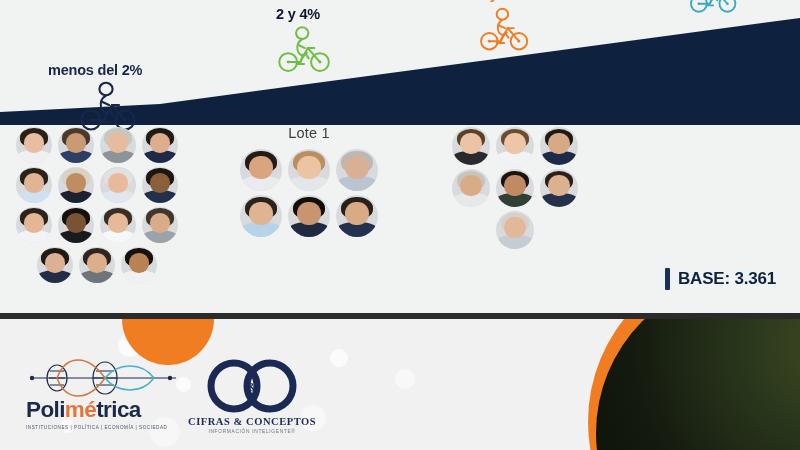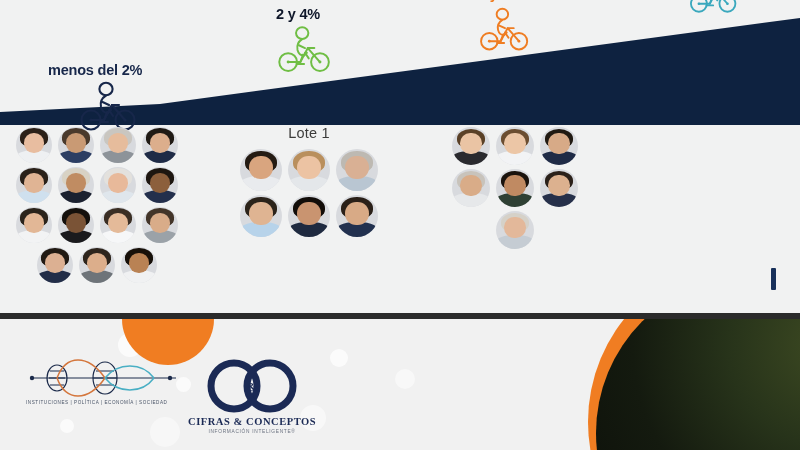--- a/index.html
+++ b/index.html
@@ -353,20 +353,21 @@
             <span class="hair" style="background: rgb(213, 209, 200);"></span>
             <span class="skin" style="background: rgb(227, 184, 154);"></span>
           </div>
         </div>
     </div>
 
   </div>
 
   <div id="base-badge">
     <div id="base-bar"></div>
+    <div id="base-text">BASE: 3.361</div>
   </div>
 </div>
 
 <div id="divider"></div>
 
 <div id="footer">
 
   <div class="bokeh" style="left:118px;top:14px;width:24px;height:24px;"></div>
   <div class="bokeh" style="left:176px;top:58px;width:15px;height:15px;"></div>
   <div class="bokeh" style="left:150px;top:98px;width:30px;height:30px;opacity:.6;"></div>
@@ -388,20 +389,21 @@
         <ellipse cx="31" cy="19" rx="10" ry="13" stroke="#1b2a4a"></ellipse>
         <path d="M24,12 L38,12 M23,19 L39,19 M24,26 L38,26" stroke="#1b2a4a" stroke-width="1"></path>
         <ellipse cx="79" cy="19" rx="12" ry="16" stroke="#1b2a4a"></ellipse>
         <path d="M70,12 L88,12 M67,19 L91,19 M70,26 L88,26" stroke="#1b2a4a" stroke-width="1"></path>
         <path d="M31,19 C40,-5 62,-5 79,19" stroke="#d4763c" stroke-width="1.5"></path>
         <path d="M31,19 C40,43 62,43 79,19" stroke="#d4763c" stroke-width="1.5"></path>
         <path d="M79,19 C92,3 116,3 128,19" stroke="#49afc4" stroke-width="1.5"></path>
         <path d="M79,19 C92,35 116,35 128,19" stroke="#49afc4" stroke-width="1.5"></path>
       </g>
     </svg>
+    <div id="poli-word"><span class="p1">Poli</span><span class="p2">mé</span><span class="p3">trica</span></div>
     <div id="poli-tag">INSTITUCIONES | POLÍTICA | ECONOMÍA | SOCIEDAD</div>
   </div>
 
   <div id="logo-cifras">
     <svg id="cifras-mark" viewBox="0 0 128 58">
       <g fill="none" stroke="#1b2a55" stroke-width="7">
         <circle cx="46" cy="29" r="23"></circle>
         <circle cx="82" cy="29" r="23"></circle>
       </g>
       <text x="64" y="34" text-anchor="middle" font-family="Liberation Serif, serif" font-size="12" font-weight="bold" fill="#1b2a55">&amp;</text>

